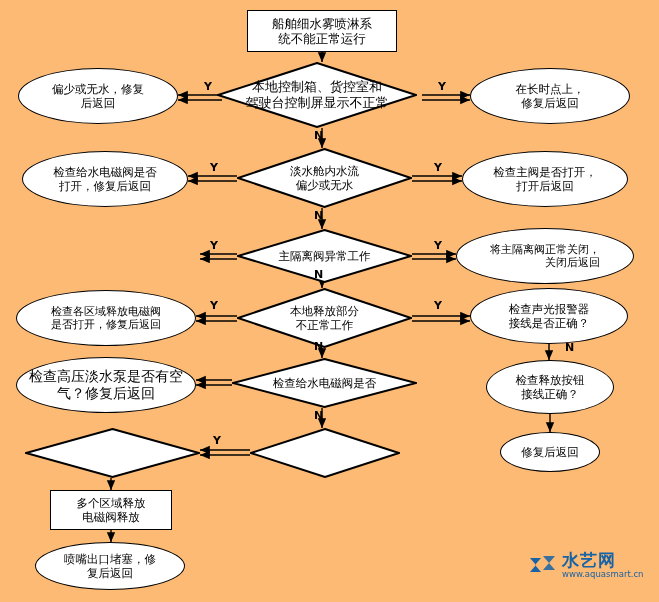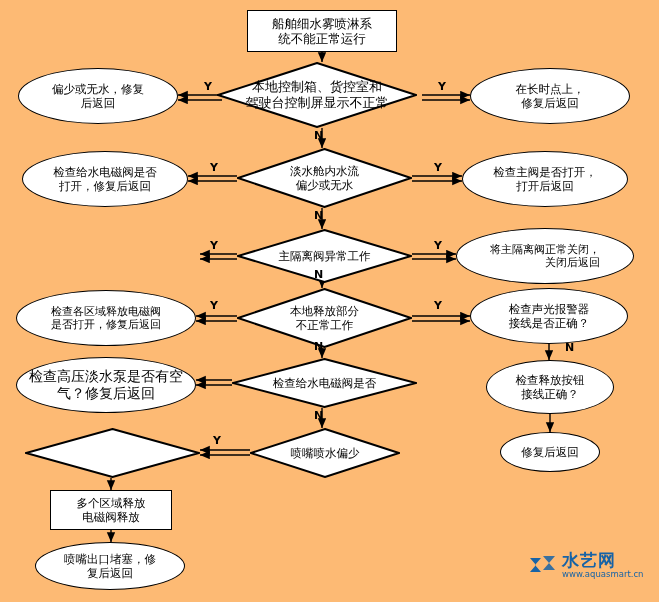--- a/index.html
+++ b/index.html
@@ -249,21 +249,20 @@
   </div>
 
   <div class="node ellipse" style="left:500px;top:432px;width:100px;height:40px;font-size:11.5px;">
     <span>修复后返回</span>
   </div>
 
   <div class="node diamond" style="left:250px;top:428px;width:150px;height:50px;font-size:11.5px;">
     <svg class="dshape" viewBox="0 0 150 50" preserveAspectRatio="none">
       <polygon points="75,1 149,25 75,49 1,25" fill="#fff" stroke="#000" stroke-width="2" vector-effect="non-scaling-stroke"></polygon>
     </svg>
-    <span class="dlabel">喷嘴喷水偏少</span>
   </div>
 
   <div class="node diamond" style="left:25px;top:428px;width:175px;height:50px;font-size:11.5px;">
     <svg class="dshape" viewBox="0 0 175 50" preserveAspectRatio="none">
       <polygon points="87.5,1 174,25 87.5,49 1,25" fill="#fff" stroke="#000" stroke-width="2" vector-effect="non-scaling-stroke"></polygon>
     </svg>
   </div>
 
   <div class="node rect" style="left:50px;top:490px;width:122px;height:40px;font-size:11.5px;">
     <span>多个区域释放

